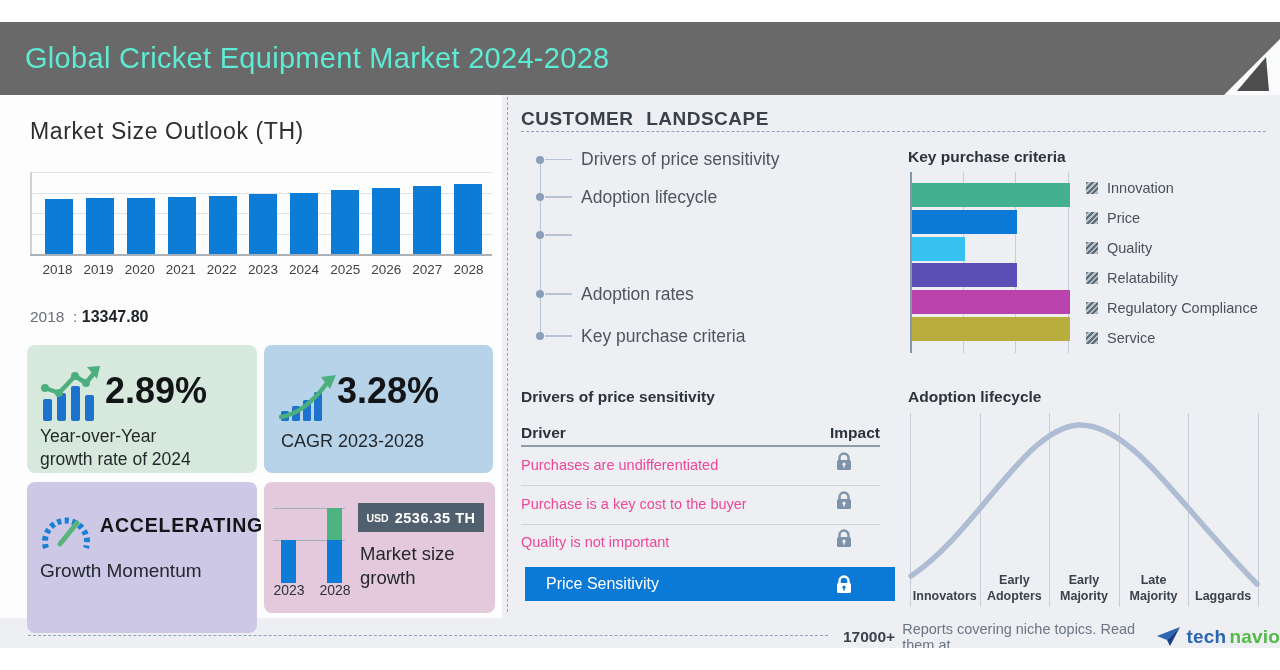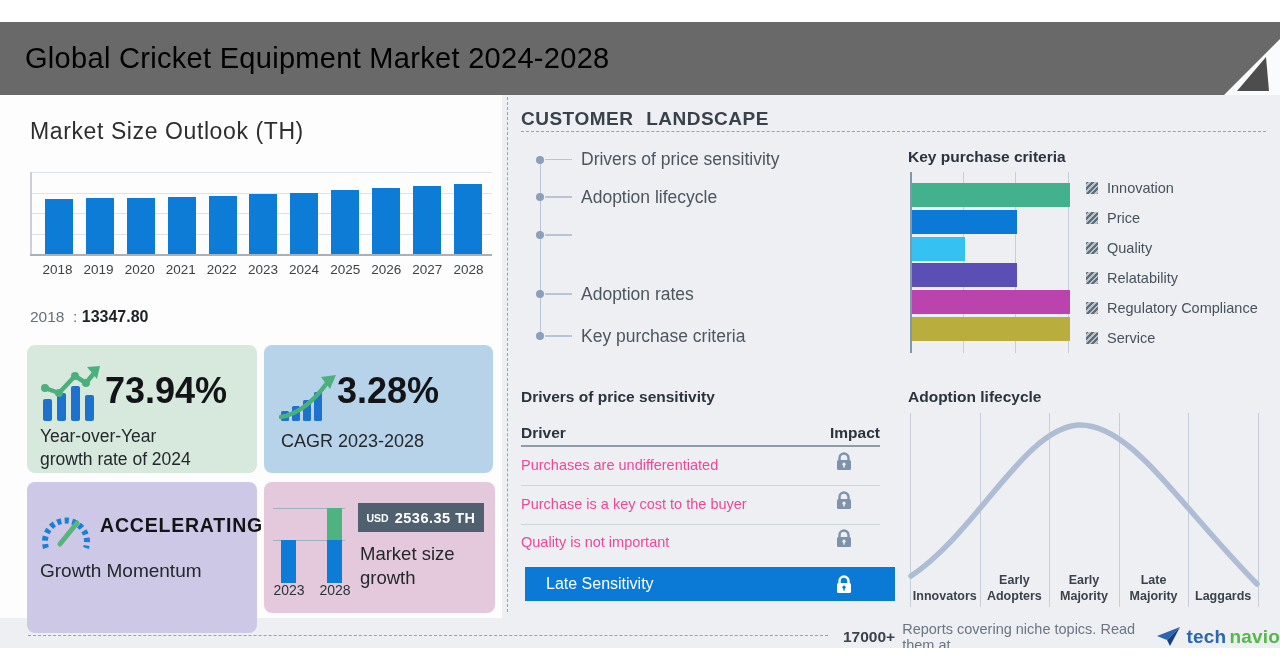--- a/index.html
+++ b/index.html
@@ -3,21 +3,21 @@
 <meta charset="utf-8">
 <style>
   html,body{margin:0;padding:0;background:#ffffff;}
   #canvas{position:relative;width:1280px;height:670px;overflow:hidden;background:#ffffff;
           font-family:"Liberation Sans","DejaVu Sans",sans-serif;}
   .abs{position:absolute;}
 
   
   .header{position:absolute;left:0;top:22px;width:1280px;height:73px;background:#696969;}
   .header h1{margin:0;position:absolute;left:25px;top:0;line-height:73px;font-size:29px;
-             font-weight:400;color:#000000;letter-spacing:.3px;}
+             font-weight:400;color:#5eead4;letter-spacing:.3px;}
   .curl{position:absolute;right:0;bottom:0;}
 
   
   .content-bg{position:absolute;left:0;top:95px;width:1280px;height:553px;background:#edeff2;}
   .bottom-strip{position:absolute;left:0;top:648px;width:1280px;height:22px;background:#ffffff;}
 
   
   .left-panel{position:absolute;left:0;top:95px;width:502px;height:523px;background:#fdfdfe;}
   .ms-title{position:absolute;left:30px;top:118px;font-size:23px;color:#2e2e2e;letter-spacing:.6px;}
   .gridline{position:absolute;left:30px;width:462px;height:1px;background:#dfe3e8;}
@@ -164,21 +164,21 @@
       <rect x="18" y="28" width="9" height="28" rx="2" fill="#1c72cc"></rect>
       <rect x="32" y="21" width="9" height="35" rx="2" fill="#1c72cc"></rect>
       <rect x="46" y="30" width="9" height="26" rx="2" fill="#1c72cc"></rect>
       <polyline points="6,23 20,28 36,11 47,18 56,7" fill="none" stroke="#4cb07e" stroke-width="4.5" stroke-linecap="round" stroke-linejoin="round"></polyline>
       <circle cx="6" cy="23" r="4" fill="#4cb07e"></circle>
         <circle cx="20" cy="28" r="4" fill="#4cb07e"></circle>
       <circle cx="36" cy="11" r="4" fill="#4cb07e"></circle>
         <circle cx="47" cy="18" r="4" fill="#4cb07e"></circle>
       <polygon points="48,2 61,1 58,14" fill="#4cb07e"></polygon>
     </svg>
-    <div class="pct" style="left:78px;top:25px">73.94%</div>
+    <div class="pct" style="left:78px;top:25px">2.89%</div>
     <div class="box-sub" style="left:13px;top:80px">
       <span>Year-over-Year</span><br>
       <span>growth rate of 2024</span>
     </div>
   </div>
 
   <div class="box box-blue">
     <svg class="abs" style="left:15px;top:28px" width="58" height="48" viewBox="0 0 58 48">
       <rect x="2" y="38" width="8" height="10" rx="1.5" fill="#1c72cc"></rect>
       <rect x="13" y="33" width="8" height="15" rx="1.5" fill="#1c72cc"></rect>
@@ -263,21 +263,21 @@
 
   <div class="tbl-row-text" style="top:534px">Quality is not important</div>
   <svg class="lock" style="top:529px" width="16" height="19" viewBox="0 0 16 19">
     <path d="M3.5 8 V6 a4.5 4.5 0 0 1 9 0 v2" fill="none" stroke="#7e93a9" stroke-width="2.4"></path>
     <rect x="1" y="8" width="14" height="10" rx="1.5" fill="#7e93a9"></rect>
     <circle cx="8" cy="12.2" r="1.6" fill="#edeff2"></circle>
       <rect x="7.3" y="12.6" width="1.4" height="3" fill="#edeff2"></rect>
   </svg>
 
   <div class="hl-row">
-    <div class="hl-label">Late Sensitivity</div>
+    <div class="hl-label">Price Sensitivity</div>
     <svg class="lock" width="16" height="19" viewBox="0 0 16 19">
       <path d="M3.5 8 V6 a4.5 4.5 0 0 1 9 0 v2" fill="none" stroke="#ffffff" stroke-width="2.4"></path>
       <rect x="1" y="8" width="14" height="10" rx="1.5" fill="#ffffff"></rect>
       <circle cx="8" cy="12.2" r="1.6" fill="#0a7ad6"></circle>
         <rect x="7.3" y="12.6" width="1.4" height="3" fill="#0a7ad6"></rect>
     </svg>
   </div>
 
   <div class="kpc-title">Key purchase criteria</div>
   <div class="kpc-axis"></div>

